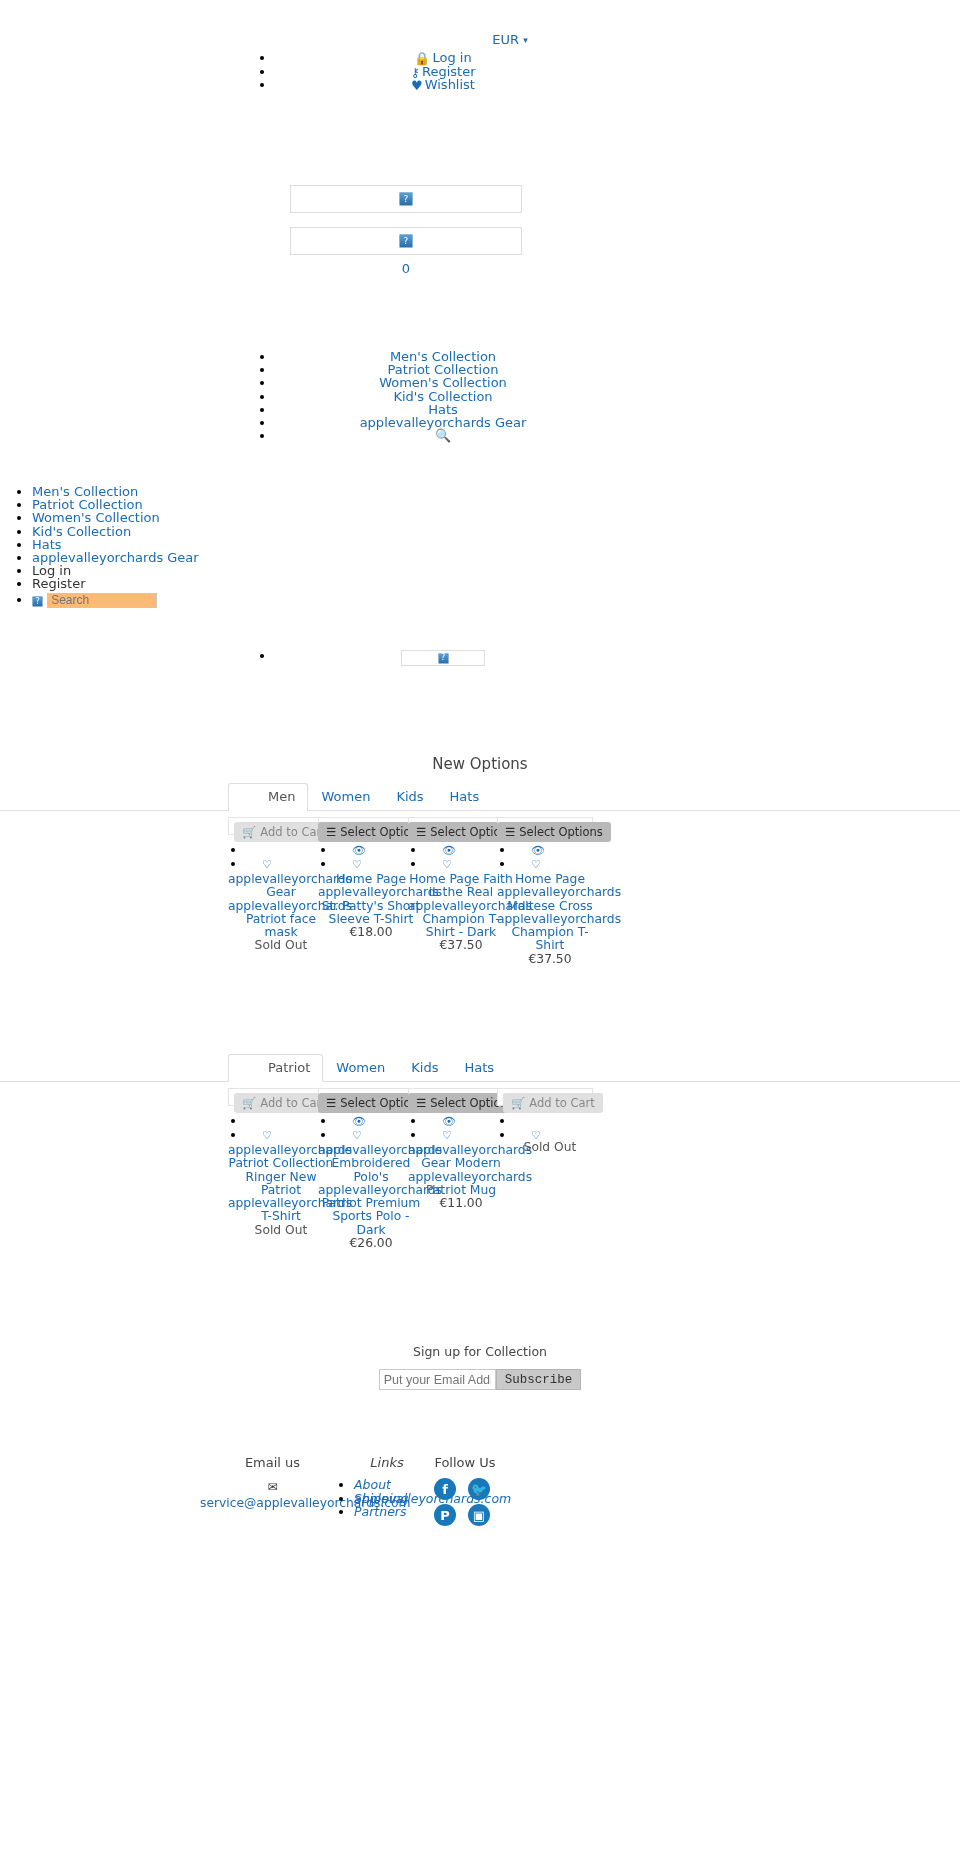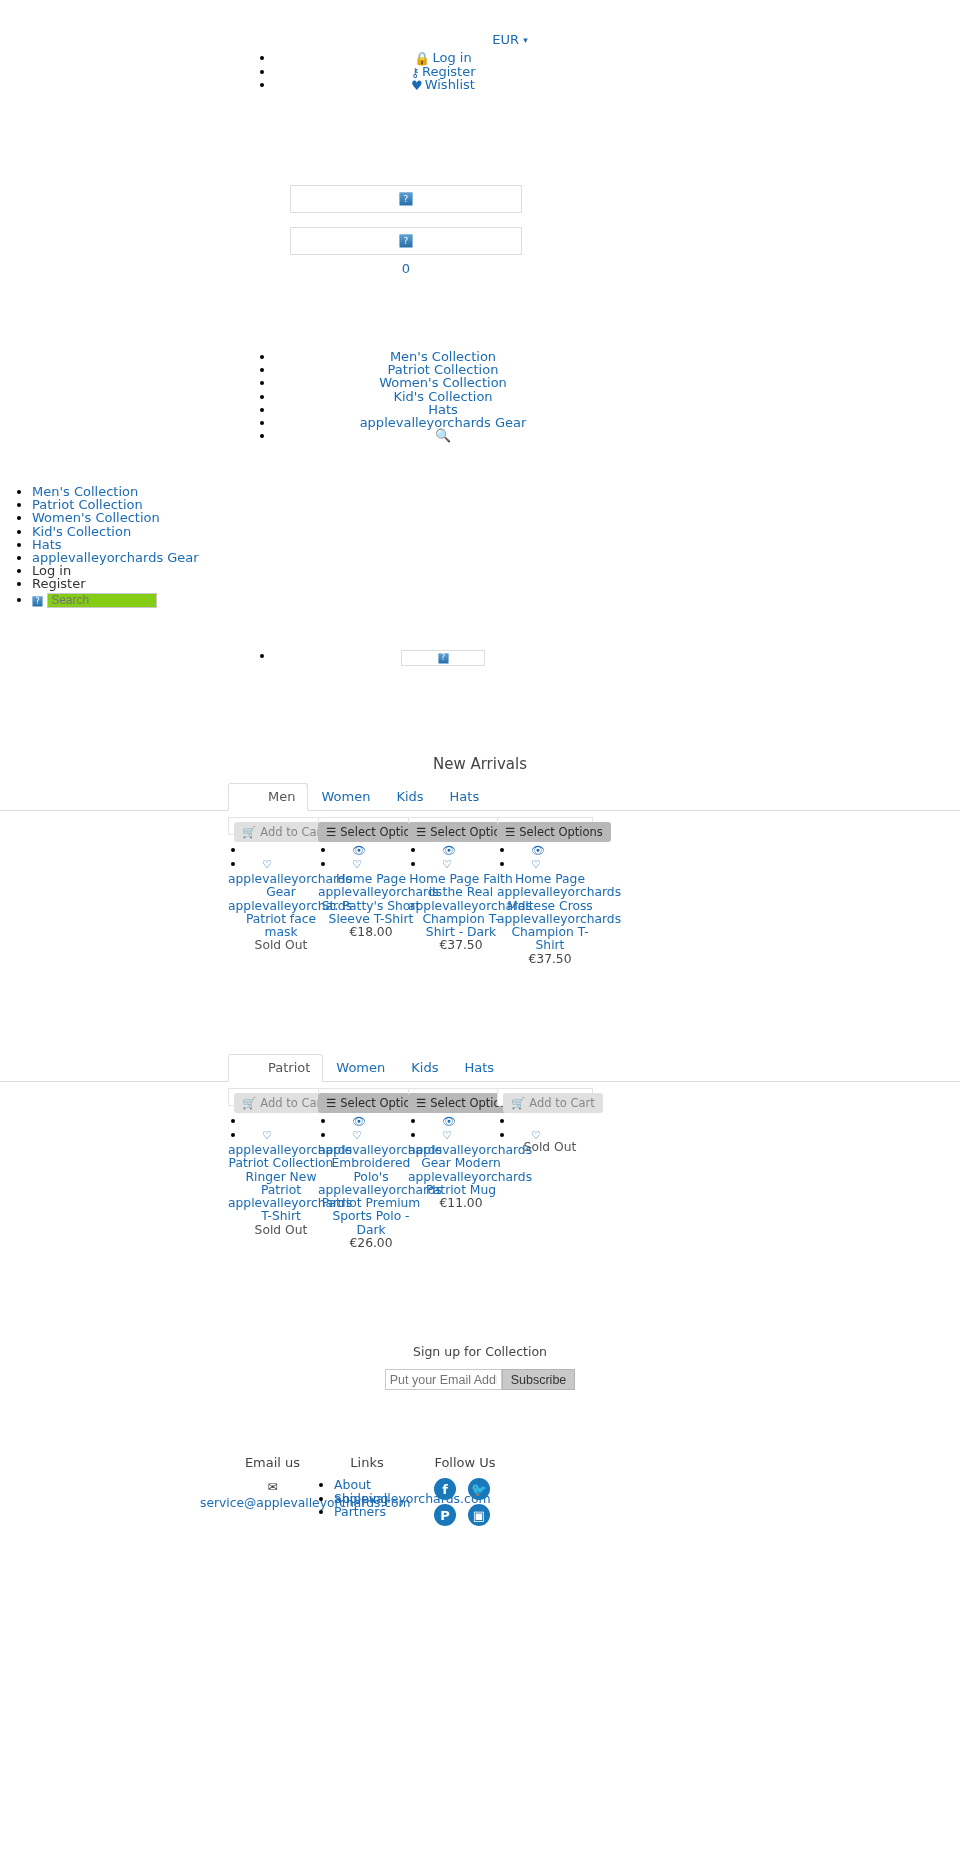--- a/index.html
+++ b/index.html
@@ -69,21 +69,21 @@
   
   .offcanvas { position: absolute; left: 12px; top: 485px; width: 300px; }
   .offcanvas ul { padding-left: 20px; }
   .offcanvas li { list-style: disc; color: #000; height: 13.2px; line-height: 13.2px; }
   .offcanvas li .lbl { font-size: 13px; }
   .offcanvas li .lbl.blue { color: #1a6bb5; }
   .offcanvas li .lbl.dark { color: #333; }
   .offcanvas li.search-li { height: 20px; line-height: 18px; }
   .offcanvas input.search-input {
     width: 110px; height: 15px; font-size: 12px;
-    border: 1px solid #c8c8c8; background: #84cc16; color: #555;
+    border: 1px solid #c8c8c8; background: #fdba74; color: #555;
     padding: 0 3px; vertical-align: middle;
   }
 
   
   .midrow { position: absolute; left: 0; top: 648px; width: 960px; }
   .midrow ul { padding-left: 275px; }
   .midrow li { list-style: disc; color: #000; }
   .midrow .boxwrap { display: block; width: 360px; margin-left: -12px; text-align: center; }
   .midrow .box {
     display: inline-flex; align-items: center; justify-content: center;
@@ -144,36 +144,36 @@
   
   .newsletter { position: absolute; left: 0; top: 1344px; width: 960px; text-align: center; }
   .newsletter .nl-title { font-size: 12.5px; color: #444; }
   .newsletter .nl-form { margin-top: 10px; display: inline-flex; align-items: stretch; }
   .newsletter input {
     width: 117px; height: 21px; border: 1px solid #c9c9c9; background: #fff;
     font-size: 12.5px; color: #999; padding: 0 4px;
   }
   .newsletter button {
     height: 21px; border: 1px solid #b5b5b5; background: #c9c9c9;
-    font-size: 12.5px; color: #333; padding: 0 8px; cursor: pointer;
+    font-size: 12.5px; color: #333; padding: 0 8px; cursor: pointer; font-family: Liberation Mono, monospace;
   }
 
   
   .footer { position: absolute; left: 0; top: 1455px; width: 960px; }
   .fcol { position: absolute; }
   .fcol .fhead { font-size: 13px; color: #444; text-align: center; }
 
   #fcol-email { left: 200px; top: 0; width: 145px; }
   #fcol-email .mailicon { text-align: center; margin-top: 10px; color: #333; font-size: 12px; }
   #fcol-email .mailaddr {
     text-align: center; color: #1a6bb5; font-size: 12.3px; line-height: 13px;
     margin-top: 3px; white-space: nowrap;
   }
 
-  #fcol-links { left: 312px; top: 0; width: 110px; }
+  #fcol-links { left: 332px; top: 0; width: 110px; font-style: italic; }
   #fcol-links ul { margin-top: 8px; padding-left: 22px; }
   #fcol-links li { list-style: disc; color: #000; height: 13.5px; line-height: 13.5px; }
   #fcol-links li span { color: #1a6bb5; font-size: 12.5px; }
 
   #fcol-follow { left: 405px; top: 0; width: 120px; }
   .social { margin-top: 8px; display: grid; grid-template-columns: 28px 28px; gap: 4px 6px; justify-content: center; }
   .sbtn {
     width: 22px; height: 22px; border-radius: 50%;
     background: #1878b9; color: #ffffff;
     display: flex; align-items: center; justify-content: center;
@@ -267,21 +267,21 @@
         <span class="boxwrap">
           <span class="box">
             <span class="brokenimg sm">?</span>
           </span>
         </span>
       </li>
     </ul>
   </div>
 
   <div class="section" style="top:755px;">
-    <div class="sec-title">New Arrivals</div>
+    <div class="sec-title">New Options</div>
     <div class="tabs">
       <div class="tab active">Men</div>
       <div class="tab">Women</div>
       <div class="tab">Kids</div>
       <div class="tab">Hats</div>
     </div>
 
     <div class="prodrow">
 
       <div class="prodcell" style="left:228px;">

